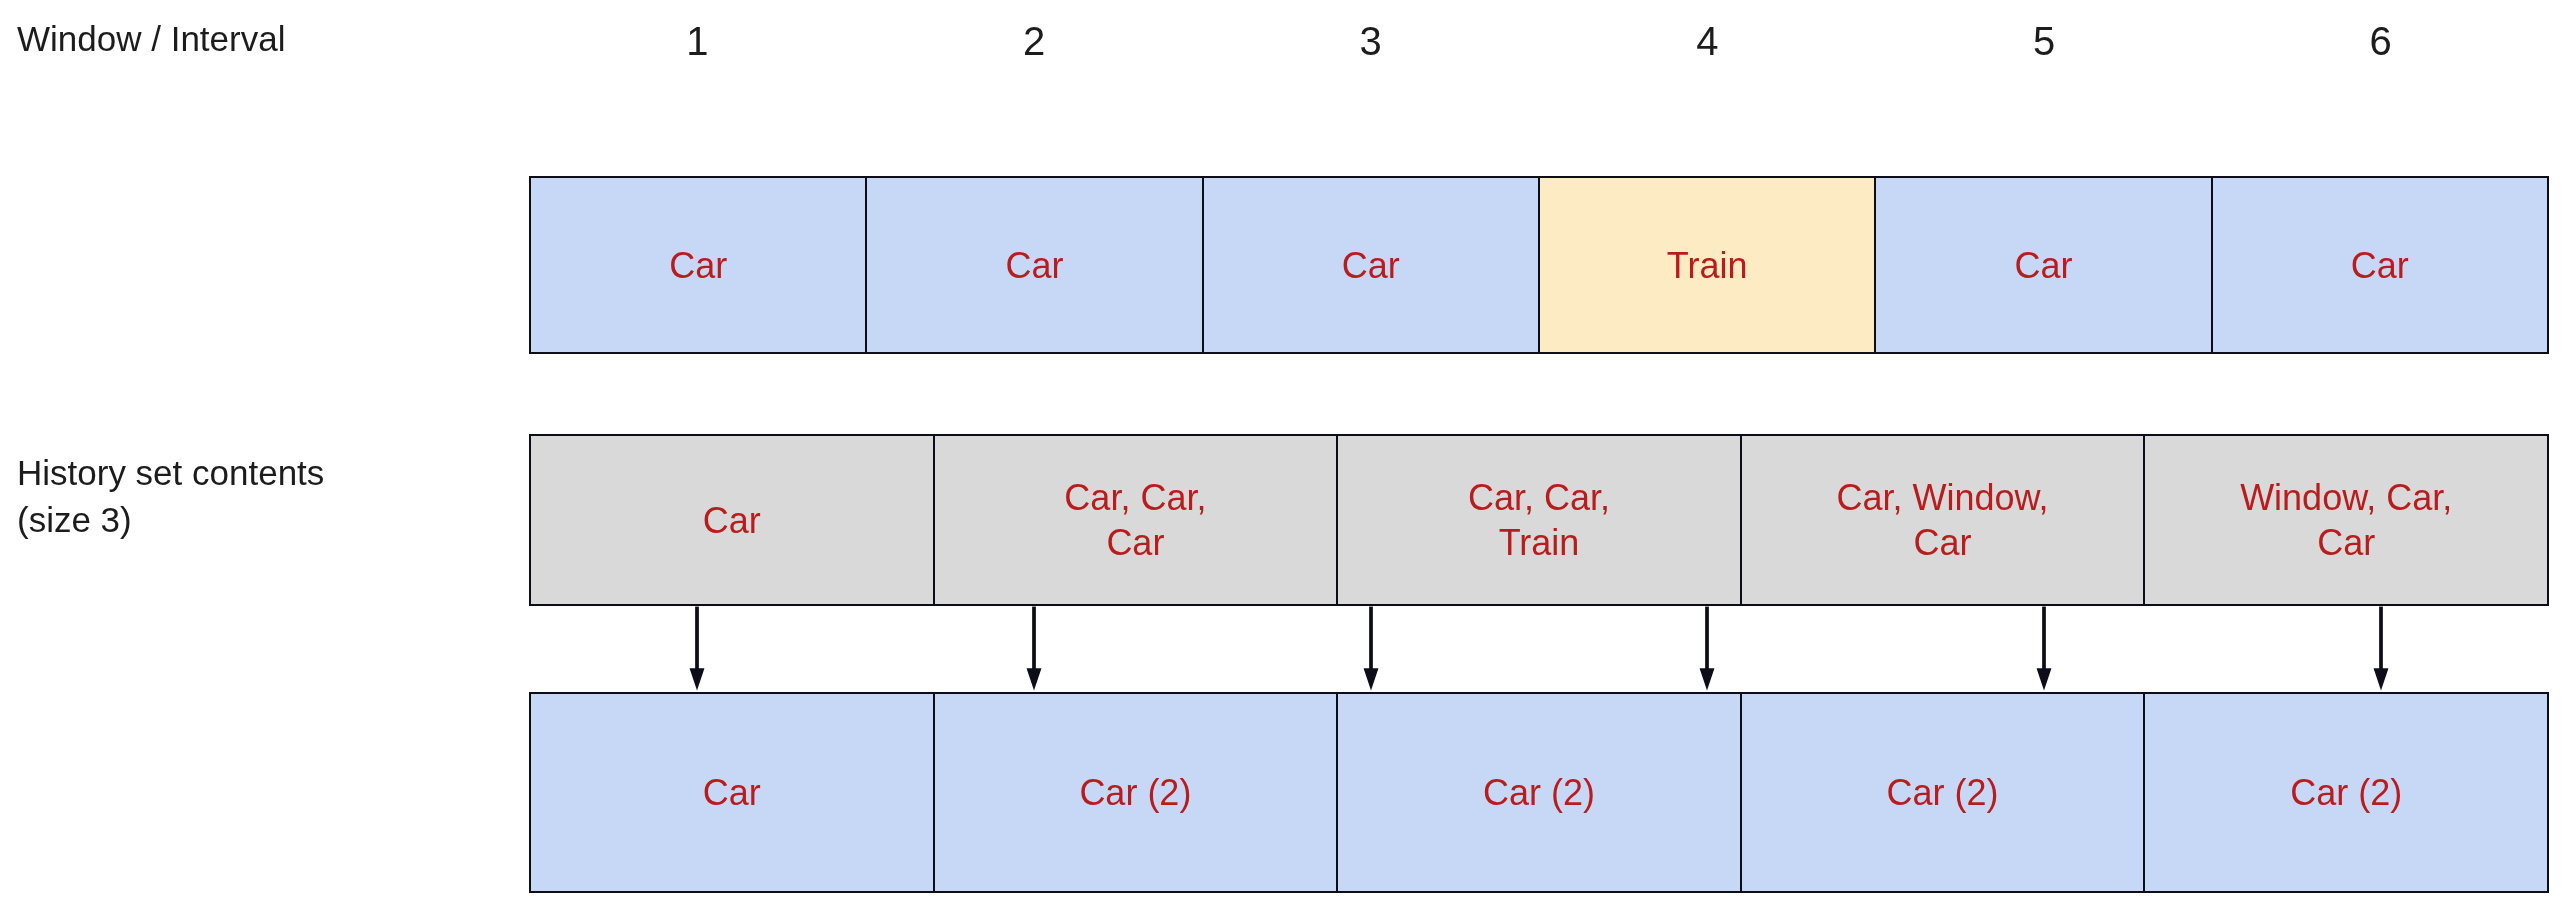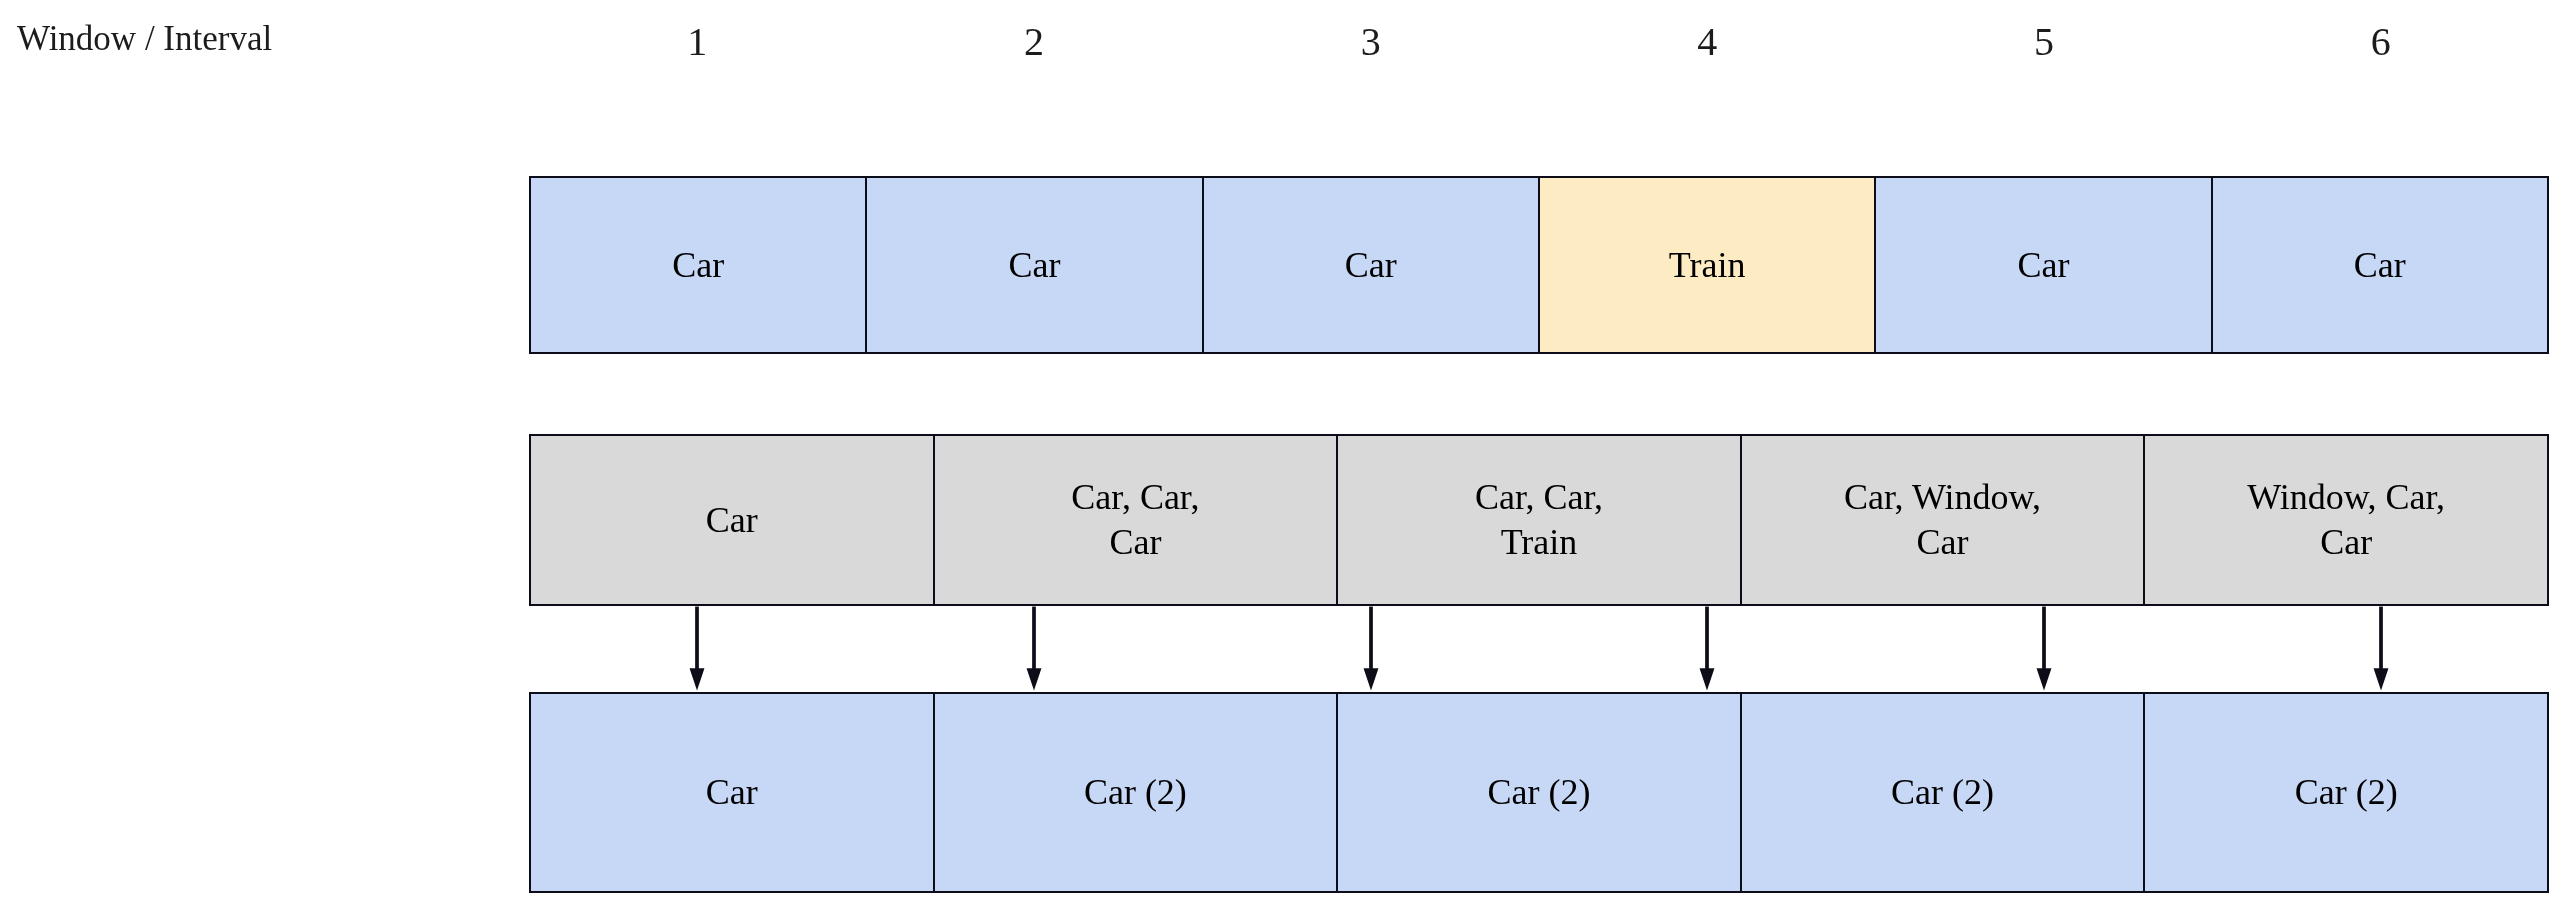--- a/index.html
+++ b/index.html
@@ -11,21 +11,20 @@
     font-family: "Liberation Sans", sans-serif;
     color: #1a1a1a;
     -webkit-font-smoothing: antialiased;
   }
   #page {
     position: relative;
     width: 2576px;
     height: 902px;
     background: #ffffff;
     overflow: hidden;
-    font-family: Liberation Serif, serif;
   }
 
   
   .row-label {
     position: absolute;
     left: 17px;
     width: 493px;
     font-size: 35px;
     line-height: 47px;
     color: #1c1c1c;
@@ -67,21 +66,21 @@
   .cell {
     flex: 1 1 0;
     box-sizing: border-box;
     border-right: 2.8px solid #0d0d19;
     display: flex;
     align-items: center;
     justify-content: center;
     text-align: center;
     font-size: 36px;
     line-height: 45px;
-    color: #000000;
+    color: #b91c1c;
     padding: 3.8px 7.6px;
     white-space: pre-line;
   }
   .cell:last-child { border-right: none; }
 
   .cell.fill-blue   { background: #c7d8f7; }
   .cell.fill-yellow { background: #fdebc3; }
   .cell.fill-gray   { background: #d9d9d9; }
 
   #row-initial { top: 176px; height: 178px; }
@@ -111,20 +110,22 @@
   }
 </style>
 </head>
 <body>
 
 <div id="page">
 
   <div class="row-label" id="label-window">Window / Interval</div>
 
 
+  <div class="row-label" id="label-history">History set contents
+(size 3)</div>
 
 
   <div id="header-row">
     <div class="header-cell">1</div>
     <div class="header-cell">2</div>
     <div class="header-cell">3</div>
     <div class="header-cell">4</div>
     <div class="header-cell">5</div>
     <div class="header-cell">6</div>
   </div>

